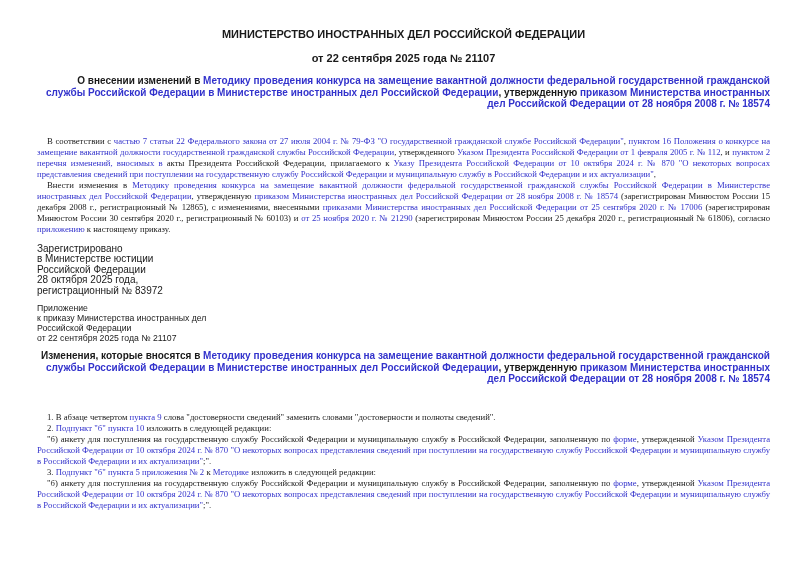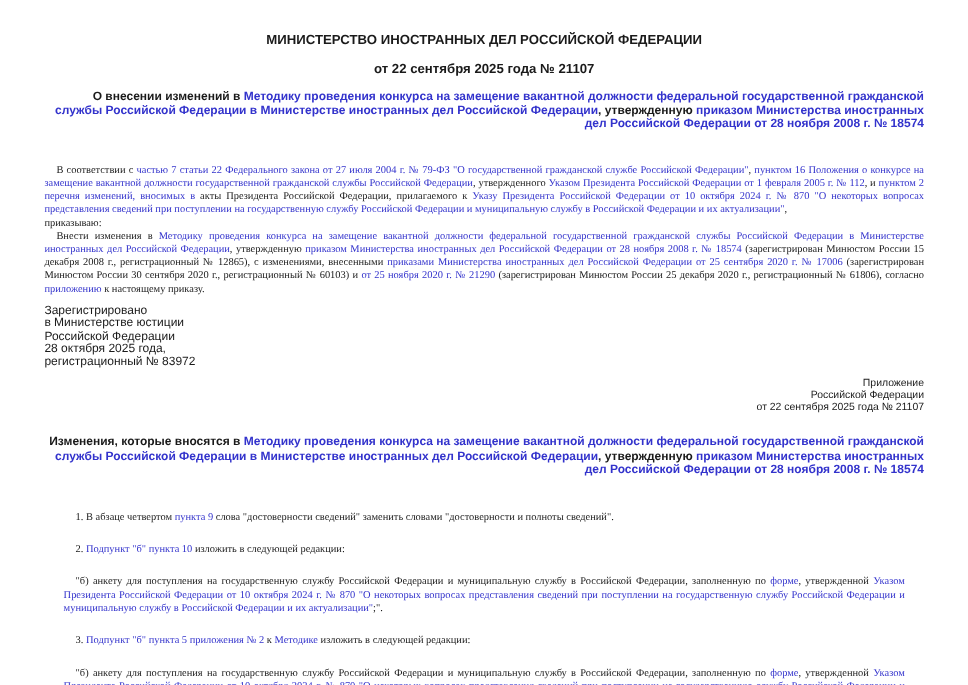--- a/index.html
+++ b/index.html
@@ -14,53 +14,53 @@
   .h-center { text-align:center; font-weight:bold; font-size:11px; line-height:13px; margin:0 0 11px 0; }
   .doc-title { text-align:right; font-weight:bold; font-size:10px; line-height:11.5px; margin:10px 0 0 0; }
   .body-p { font-size:8.7px; line-height:11px; margin:0; text-align:justify;font-family:Liberation Serif, serif; }
   .indent { text-indent:10px; }
   .preamble { margin-top:26px; }
   .lnk { color:var(--link-color); cursor:pointer; }
   .txt { color:var(--text-color); }
   .sig { text-align:right; font-size:8.7px; line-height:11px; margin:0; }
   .reg-block { font-size:10px; line-height:10.5px; margin-top:9px; }
   .reg-block div { margin:0; }
-  .annex-ref { text-align:right; font-size:8.7px; line-height:10px; margin-top:7px; }
-  .annex-title { margin-top:19px; }
+  .annex-ref { text-align:left; font-size:8.7px; line-height:10px; margin-top:7px; }
+  .annex-title { margin-top:7px; }
   .items { margin-top:27px; }
-  .items p { margin:16px; }
+  .items p { margin:0; }
 </style>
 </head>
 <body>
 
 <div class="page">
 
   <div>
     <p class="h-center">МИНИСТЕРСТВО ИНОСТРАННЫХ ДЕЛ РОССИЙСКОЙ ФЕДЕРАЦИИ</p>
     <p class="h-center" style="margin-bottom:0;">от 22 сентября 2025 года № 21107</p>
   </div>
 
   <p class="doc-title"><span class="txt">О внесении изменений в </span><span class="lnk">Методику проведения конкурса на замещение вакантной должности федеральной государственной гражданской службы Российской Федерации в Министерстве иностранных дел Российской Федерации</span><span class="txt">, утвержденную </span><span class="lnk">приказом Министерства иностранных дел Российской Федерации от 28 ноября 2008 г. № 18574</span></p>
 
   <p class="body-p indent preamble"><span class="txt">В соответствии с </span><span class="lnk">частью 7 статьи 22 Федерального закона от 27 июля 2004 г. № 79-ФЗ "О государственной гражданской службе Российской Федерации"</span><span class="txt">, </span><span class="lnk">пунктом 16 Положения о конкурсе на замещение вакантной должности государственной гражданской службы Российской Федерации</span><span class="txt">, утвержденного </span><span class="lnk">Указом Президента Российской Федерации от 1 февраля 2005 г. № 112</span><span class="txt">, и </span><span class="lnk">пунктом 2 перечня изменений, вносимых в</span><span class="txt"> акты Президента Российской Федерации, прилагаемого к </span><span class="lnk">Указу Президента Российской Федерации от 10 октября 2024 г. № 870 "О некоторых вопросах представления сведений при поступлении на государственную службу Российской Федерации и муниципальную службу в Российской Федерации и их актуализации"</span><span class="txt">,</span></p>
-  <p class="body-p">приказываю:</p>
 
   <p class="body-p indent"><span class="txt">Внести изменения в </span><span class="lnk">Методику проведения конкурса на замещение вакантной должности федеральной государственной гражданской службы Российской Федерации в Министерстве иностранных дел Российской Федерации</span><span class="txt">, утвержденную </span><span class="lnk">приказом Министерства иностранных дел Российской Федерации от 28 ноября 2008 г. № 18574</span><span class="txt"> (зарегистрирован Минюстом России 15 декабря 2008 г., регистрационный № 12865), с изменениями, внесенными </span><span class="lnk">приказами Министерства иностранных дел Российской Федерации от 25 сентября 2020 г. № 17006</span><span class="txt"> (зарегистрирован Минюстом России 30 сентября 2020 г., регистрационный № 60103) и </span><span class="lnk">от 25 ноября 2020 г. № 21290</span><span class="txt"> (зарегистрирован Минюстом России 25 декабря 2020 г., регистрационный № 61806), согласно </span><span class="lnk">приложению</span><span class="txt"> к настоящему приказу.</span></p>
 
 
   <div class="reg-block">
     <div>Зарегистрировано</div>
     <div>в Министерстве юстиции</div>
     <div>Российской Федерации</div>
     <div>28 октября 2025 года,</div>
     <div>регистрационный № 83972</div>
   </div>
 
   <div class="annex-ref">
     <div>Приложение</div>
+    <div>к приказу Министерства иностранных дел</div>
     <div>Российской Федерации</div>
     <div>от 22 сентября 2025 года № 21107</div>
   </div>
 
   <p class="doc-title annex-title"><span class="txt">Изменения, которые вносятся в </span><span class="lnk">Методику проведения конкурса на замещение вакантной должности федеральной государственной гражданской службы Российской Федерации в Министерстве иностранных дел Российской Федерации</span><span class="txt">, утвержденную </span><span class="lnk">приказом Министерства иностранных дел Российской Федерации от 28 ноября 2008 г. № 18574</span></p>
 
   <div class="items">
     <p class="body-p indent"><span class="txt">1. В абзаце четвертом </span><span class="lnk">пункта 9</span><span class="txt"> слова "достоверности сведений" заменить словами "достоверности и полноты сведений".</span></p>
     <p class="body-p indent"><span class="txt">2. </span><span class="lnk">Подпункт "б" пункта 10</span><span class="txt"> изложить в следующей редакции:</span></p>
     <p class="body-p indent"><span class="txt">"б) анкету для поступления на государственную службу Российской Федерации и муниципальную службу в Российской Федерации, заполненную по </span><span class="lnk">форме</span><span class="txt">, утвержденной </span><span class="lnk">Указом Президента Российской Федерации от 10 октября 2024 г. № 870 "О некоторых вопросах представления сведений при поступлении на государственную службу Российской Федерации и муниципальную службу в Российской Федерации и их актуализации"</span><span class="txt">;".</span></p>

